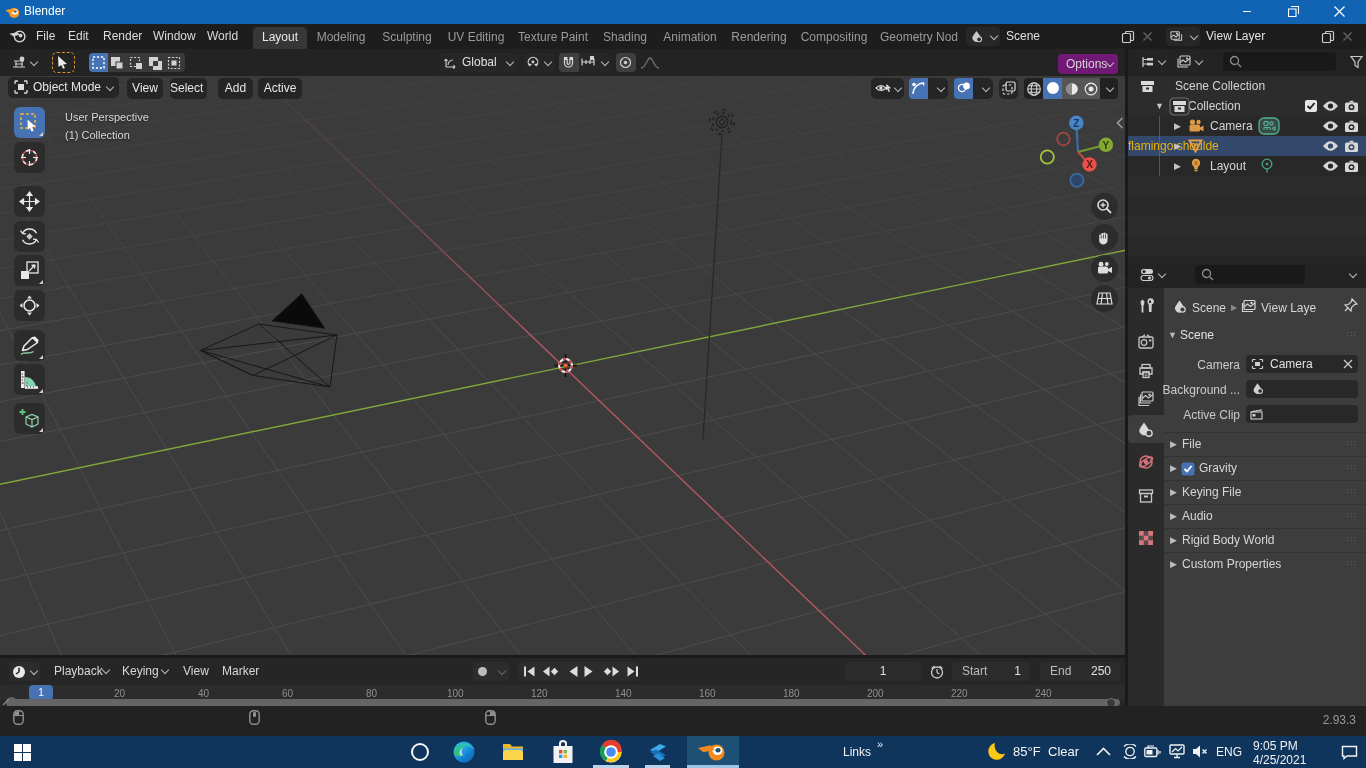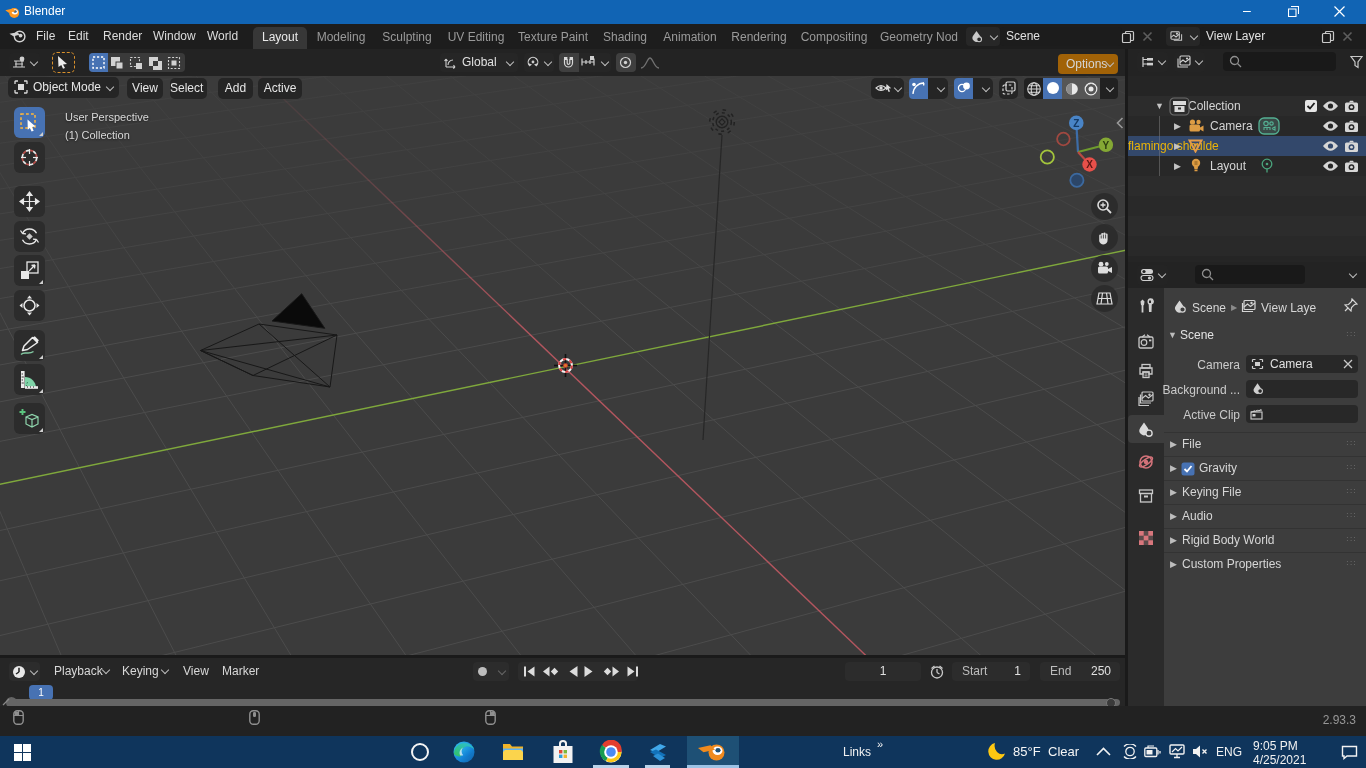--- a/index.html
+++ b/index.html
@@ -448,21 +448,21 @@
         <path d="M12 8 L16 6 V12 L12 10 Z" fill="#ddd"></path>
       </svg>
 </div>
 <div class="rnd" style="left:1091px;top:209px">
  <svg width="17" height="17" viewBox="0 0 17 17" style="margin:5px">
         <path d="M3 3 H14 L16 14 H1 Z M6.5 3 L5 14 M10.5 3 L12 14 M2.2 8.5 H14.8" fill="none" stroke="#ddd" stroke-width="1.2"></path>
       </svg>
 </div>
 </div>
 
-<div class="abs" style="left:1058px;top:54px;width:60px;height:20px;background:#a16207;border-radius:4px;color:#d4d4d4;font-size:12px;line-height:20px"><span style="margin-left:8px">Options</span><span class="ddv" style="position:absolute;right:5px;top:8px"></span></div>
+<div class="abs" style="left:1058px;top:54px;width:60px;height:20px;background:#701a75;border-radius:4px;color:#d4d4d4;font-size:12px;line-height:20px"><span style="margin-left:8px">Options</span><span class="ddv" style="position:absolute;right:5px;top:8px"></span></div>
 <div class="abs" style="left:1125px;top:49px;width:3px;height:657px;background:#1a1a1a;z-index:40"></div>
 <div class="abs" style="left:0;top:655px;width:1128px;height:3px;background:#1a1a1a;z-index:40"></div>
 
 <div id="outlhead">
  <div class="btn" style="left:9px;top:3px;width:31px;height:20px;background:#242424">
   <svg width="13" height="13" viewBox="0 0 13 13" style="margin:3.5px 0 0 4px">
         <path d="M2 1 V11 M2 3.5 H6 M2 8 H6" stroke="#cfcfcf" stroke-width="1.2" fill="none"></path>
         <rect x="6" y="2" width="6" height="2.6" fill="#cfcfcf"></rect>
         <rect x="6" y="6.8" width="6" height="2.6" fill="#cfcfcf"></rect>
       </svg>
@@ -482,20 +482,28 @@
         <circle cx="5.5" cy="5.5" r="4" fill="none" stroke="#8f8f8f" stroke-width="1.3"></circle>
         <line x1="8.5" y1="8.5" x2="12" y2="12" stroke="#8f8f8f" stroke-width="1.3"></line>
       </svg>
  </div>
  <svg class="abs" style="left:222px;top:6px" width="13" height="14" viewBox="0 0 13 14">
       <path d="M1 1.5 H12 L8 7 V12.5 L5 10.5 V7 Z" fill="none" stroke="#c9c9c9" stroke-width="1.2"></path>
     </svg>
 </div>
 
 <div id="outliner">
+ <div class="orow" style="top:0px;background:#2c2c2c">
+  <svg width="15" height="13" viewBox="0 0 15 13" style="position:absolute;left:12px;top:4px">
+        <rect x="1" y="1" width="13" height="4" fill="#d9d9d9"></rect>
+        <rect x="2.5" y="6" width="10" height="6" fill="#d9d9d9"></rect>
+        <rect x="6" y="7.5" width="3" height="2" fill="#2c2c2c"></rect>
+      </svg>
+  <span style="margin-left:47px">Scene Collection</span>
+ </div>
  <div class="orow" style="top:20px;background:#2c2c2c">
   <span style="position:absolute;left:27px;top:0;color:#c4c4c4;font-size:9px">▼</span>
   <svg width="21" height="19" viewBox="0 0 21 19" style="position:absolute;left:41px;top:1px">
         <rect x="1" y="1" width="19" height="17" rx="4" fill="none" stroke="#6c6c6c" stroke-width="1.2"></rect>
         <rect x="4" y="4" width="13" height="4" fill="#d9d9d9"></rect>
         <rect x="5.5" y="9" width="10" height="6" fill="#d9d9d9"></rect>
         <rect x="9" y="10.5" width="3" height="2" fill="#303030"></rect>
       </svg>
   <span style="margin-left:60px">Collection</span>
   <svg width="14" height="14" viewBox="0 0 14 14" style="position:absolute;left:176px;top:3px">
@@ -773,20 +781,34 @@
   </svg>
  </div>
  <div class="fld" style="left:845px;top:4px;width:76px;height:19px;background:#2c2c2c;line-height:19px;text-align:center"><b style="font-weight:normal">1</b></div>
  <svg class="abs" style="left:930px;top:7px" width="14" height="14" viewBox="0 0 14 14">
       <circle cx="7" cy="7.5" r="5.5" fill="none" stroke="#c9c9c9" stroke-width="1.3"></circle>
       <path d="M7 7.5 V4 M7 7.5 L9.5 9 M4.5 1 L1.5 3.5 M9.5 1 L12.5 3.5" stroke="#c9c9c9" stroke-width="1.3" fill="none"></path>
     </svg>
  <div class="fld" style="left:952px;top:4px;width:78px;height:19px;background:#2c2c2c;line-height:19px"><span style="margin-left:10px;color:#bdbdbd">Start</span><span style="position:absolute;right:9px">1</span></div>
  <div class="fld" style="left:1040px;top:4px;width:80px;height:19px;background:#2c2c2c;line-height:19px"><span style="margin-left:10px;color:#bdbdbd">End</span><span style="position:absolute;right:9px">250</span></div>
 
+ <div class="abs" style="left:0;top:27px;width:1128px;height:15px;background:#2c2c2c">
+  <span class="num" style="left:114px;top:3px">20</span>
+  <span class="num" style="left:198px;top:3px">40</span>
+  <span class="num" style="left:282px;top:3px">60</span>
+  <span class="num" style="left:366px;top:3px">80</span>
+  <span class="num" style="left:447px;top:3px">100</span>
+  <span class="num" style="left:531px;top:3px">120</span>
+  <span class="num" style="left:615px;top:3px">140</span>
+  <span class="num" style="left:699px;top:3px">160</span>
+  <span class="num" style="left:783px;top:3px">180</span>
+  <span class="num" style="left:867px;top:3px">200</span>
+  <span class="num" style="left:951px;top:3px">220</span>
+  <span class="num" style="left:1035px;top:3px">240</span>
+ </div>
  <div class="abs" style="left:29px;top:27px;width:24px;height:15px;background:#4772b3;border-radius:4px;color:#fff;font-size:10px;text-align:center;line-height:15px">1</div>
  <div class="abs" style="left:40px;top:42px;width:1.5px;height:6px;background:#4772b3"></div>
 
  <div class="abs" style="left:0;top:42px;width:1128px;height:6px;background:#262626"></div>
  <div class="abs" style="left:8px;top:41px;width:1112px;height:7px;background:#656565;border-radius:4px"></div>
  <div class="abs" style="left:6px;top:39px;width:11px;height:11px;background:#656565;border-radius:50%"></div>
  <div class="abs" style="left:1106px;top:40px;width:10px;height:10px;background:#3a3a3a;border-radius:50%;border:1px solid #777"></div>
  <svg class="abs" style="left:2px;top:40px" width="8" height="8" viewBox="0 0 8 8">
       <path d="M7 1 L1 7" stroke="#888" stroke-width="1.2"></path>
     </svg>

